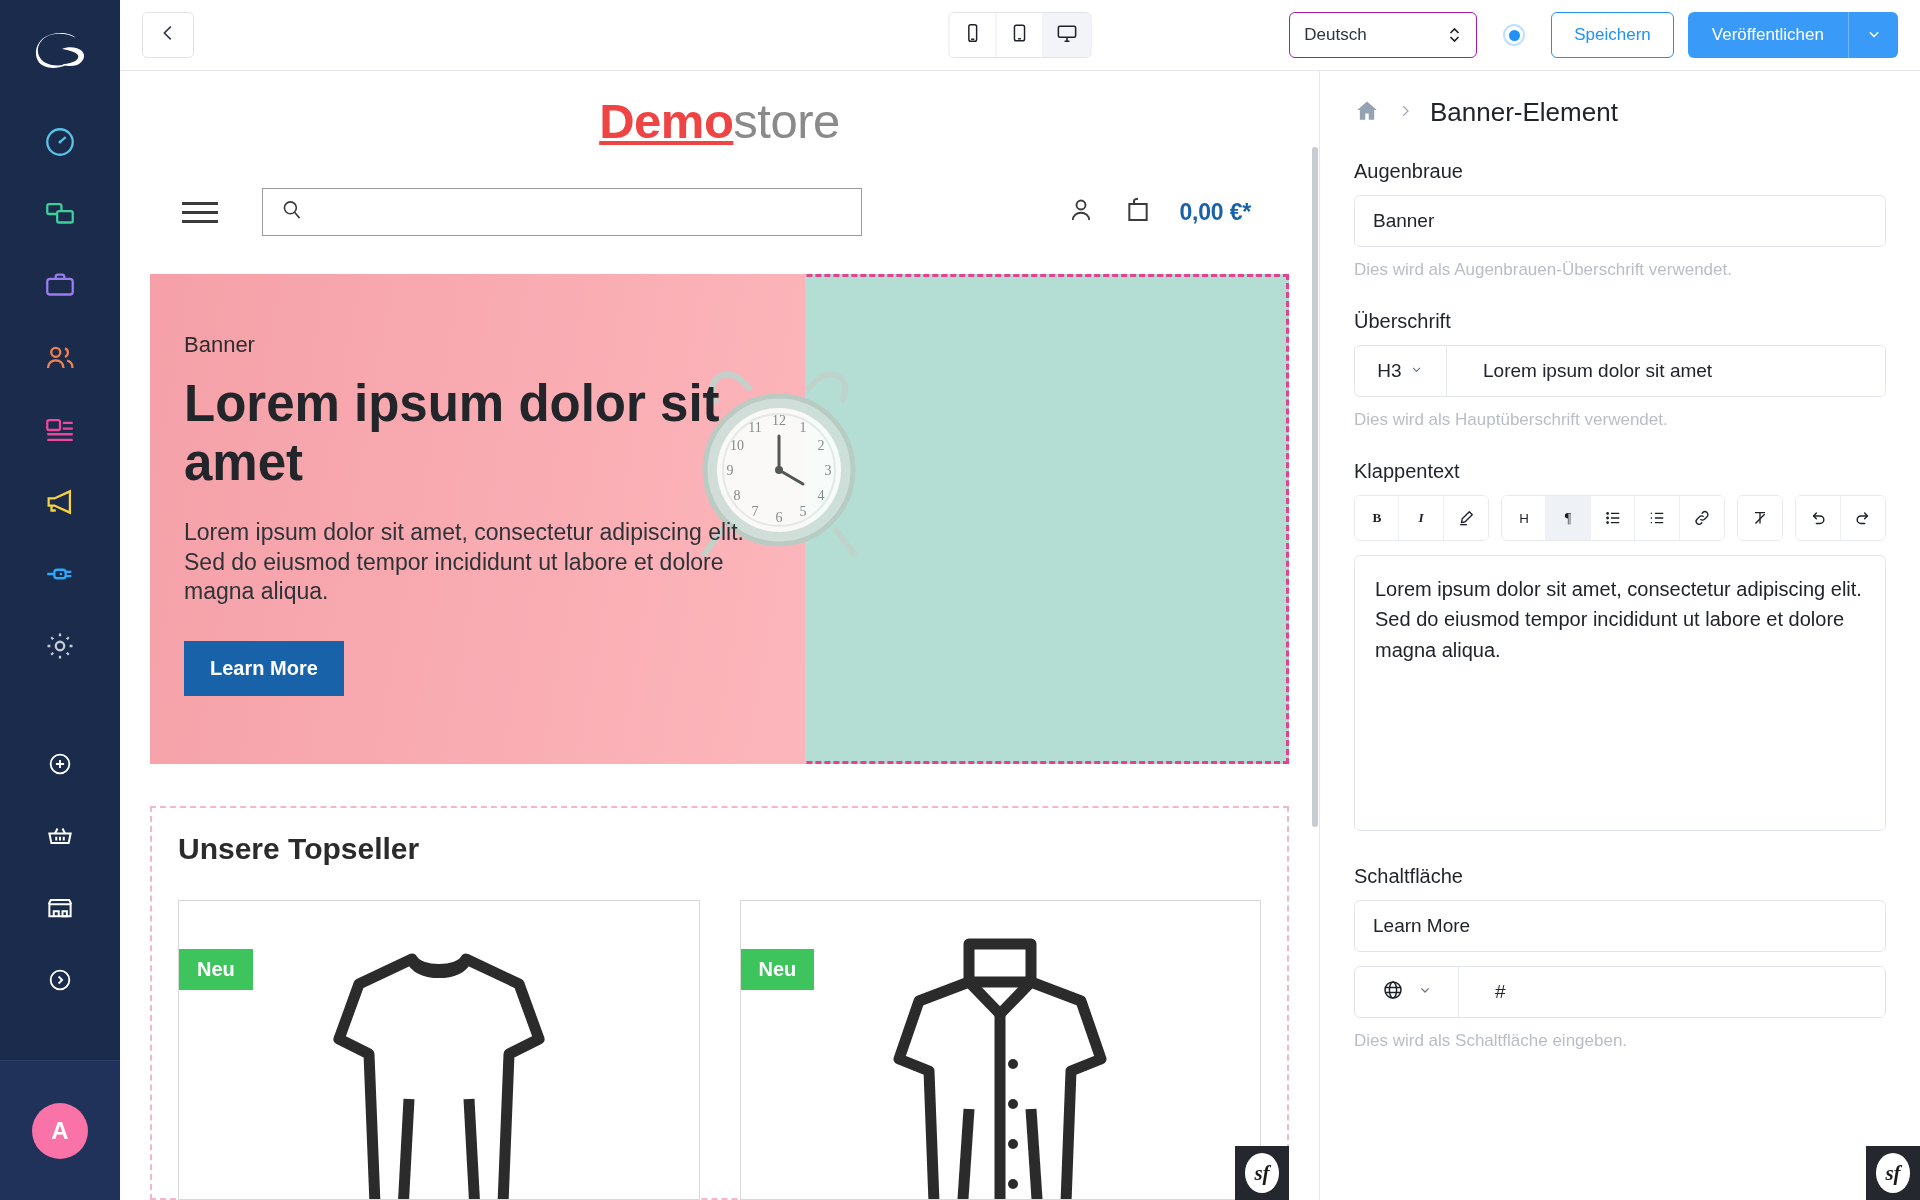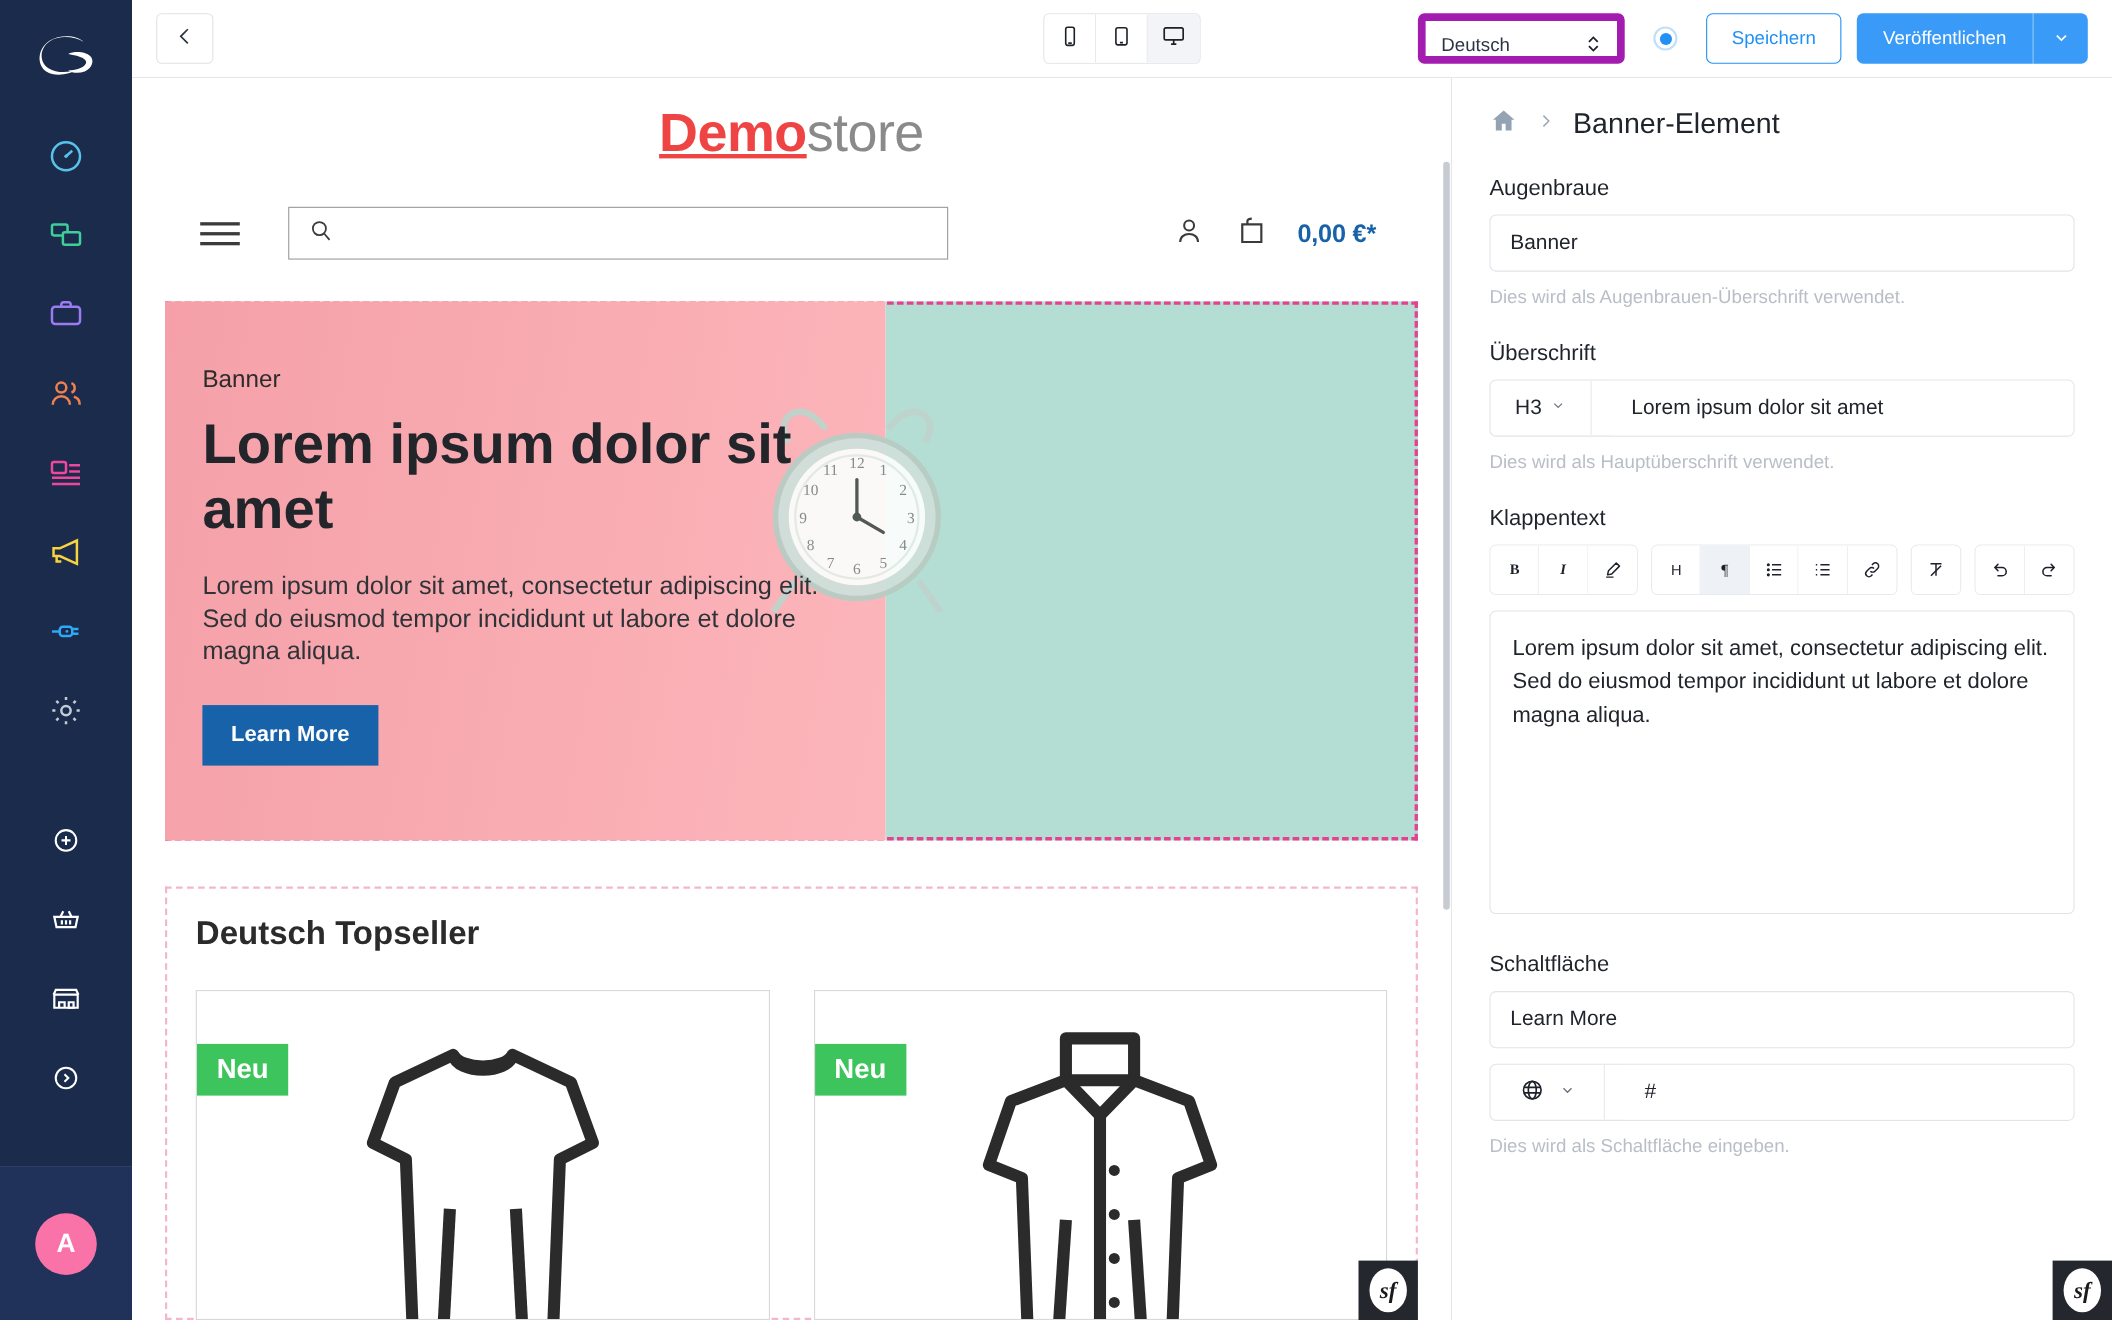--- a/index.html
+++ b/index.html
@@ -69,22 +69,22 @@
   }
   .device-btn:last-child { border-right: none; }
   .device-btn.active { background: #f3f4f7; }
 
   .toolbar-right {
     margin-left: auto;
     display: flex; align-items: center; gap: 0;
   }
   .lang-select {
     width: 188px; height: 46px;
-    border: 7px solid #a21caf; border-radius: 6px; background:#fff;
-    display:flex; align-items:flex-end; padding: 0 14px;
+    border: 1px solid #a21caf; border-radius: 6px; background:#fff;
+    display:flex; align-items:center; padding: 0 14px;
     font-size: 17px; color: #2b3440; cursor: pointer;
     position: relative;
   }
   .lang-select .caret { margin-left: auto; display:flex; flex-direction:column; gap:2px; }
   .status-dot-wrap { width: 74px; display:flex; align-items:center; justify-content:center; }
   .status-dot {
     width: 22px; height: 22px; border-radius: 50%;
     background: #fff; border: 2px solid #bfe0fb;
     display:flex; align-items:center; justify-content:center;
   }
@@ -178,21 +178,21 @@
     position: relative;
   }
   .topseller h2 { font-size: 30px; color:#2b2b2b; font-weight:700; margin-bottom: 34px; }
   .prod-row { display:flex; gap: 40px; }
   .prod-card {
     flex: 1 1 0; border: 1px solid #d8d8d8; height: 300px;
     position: relative; background:#fff; overflow:hidden;
   }
   .badge-neu {
     position:absolute; top: 48px; left: 0;
-    background:#3ec45c; color:#fff; font-weight:700; font-size: 25px;
+    background:#3ec45c; color:#fff; font-weight:700; font-size: 20px;
     padding: 9px 18px;
   }
   .prod-art { position:absolute; left: 50%; transform: translateX(-50%); top: 28px; }
   .sf-badge {
     position:absolute; right: 0; bottom: 0; width: 54px; height: 54px;
     background: #24282e; display:flex; align-items:center; justify-content:center;
   }
   .sf-badge .oval {
     width: 34px; height: 40px; border-radius: 50%; background:#fff;
     display:flex; align-items:center; justify-content:center;
@@ -532,21 +532,21 @@
 
           <div class="banner-content">
             <div class="banner-eyebrow">Banner</div>
             <div class="banner-title">Lorem ipsum dolor sit amet</div>
             <div class="banner-text">Lorem ipsum dolor sit amet, consectetur adipiscing elit. Sed do eiusmod tempor incididunt ut labore et dolore magna aliqua.</div>
             <div class="banner-btn">Learn More</div>
           </div>
         </div>
 
         <div class="topseller">
-          <h2>Deutsch Topseller</h2>
+          <h2>Unsere Topseller</h2>
           <div class="prod-row">
             <div class="prod-card">
               <div class="badge-neu">Neu</div>
               <div class="prod-art">
                 <svg width="270" height="300" viewBox="0 0 270 300" fill="none" stroke="#2b2b2b" stroke-width="11" stroke-linejoin="round">
                   <path d="M108 30 C112 48 158 48 162 30 L215 55 L235 110 L205 125 L198 300 L72 300 L65 125 L35 110 L55 55 Z"></path>
                   <path d="M108 30 C115 44 155 44 162 30"></path>
                   <path d="M105 170 L98 300"></path>
                     <path d="M165 170 L172 300"></path>
                 </svg>

